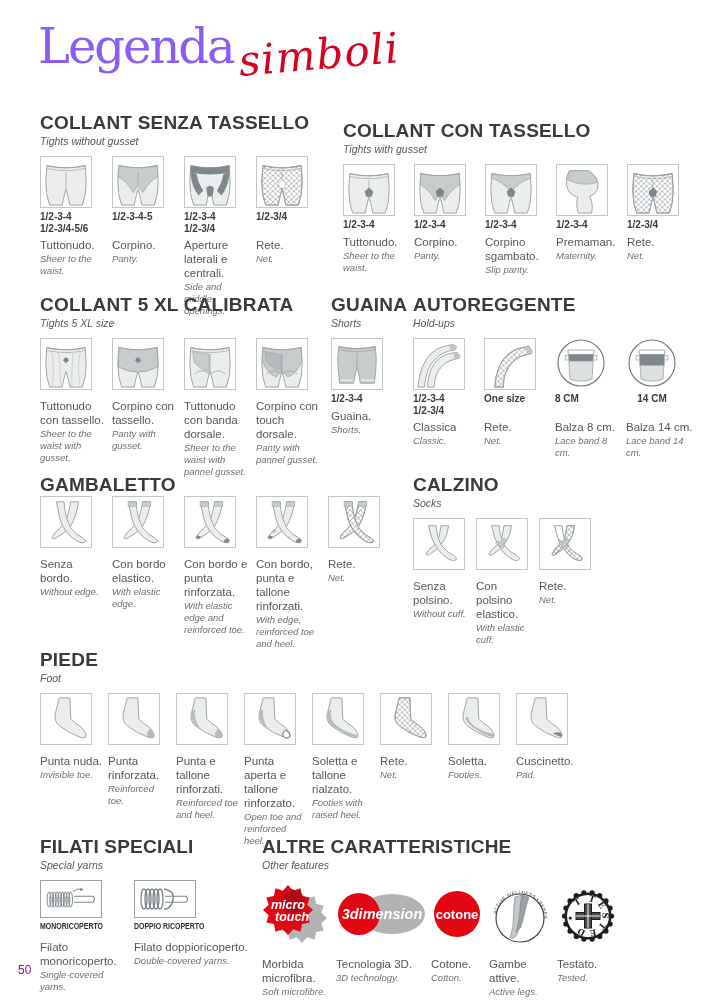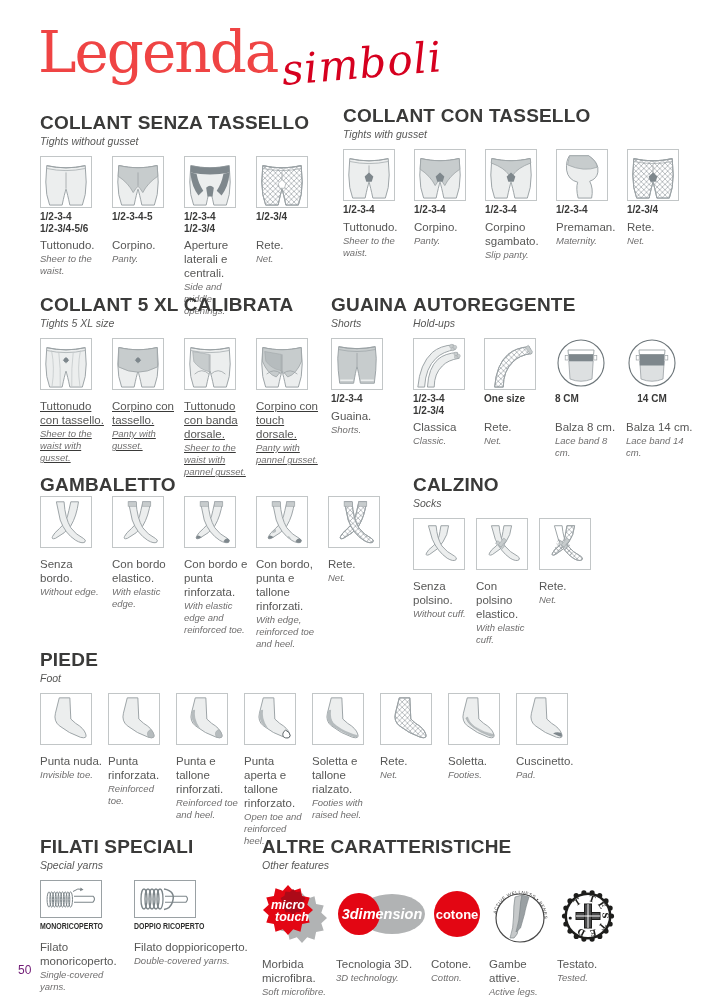--- a/index.html
+++ b/index.html
@@ -1,19 +1,19 @@
 <!DOCTYPE html>
 <html><head>
 <meta charset="utf-8">
 <style>
   html,body{margin:0;padding:0;background:#fff;}
   .page{position:relative;width:707px;height:1000px;background:#fff;overflow:hidden;
         font-family:"Liberation Sans",sans-serif;color:#3a3a39;}
   .hdr{position:absolute;left:38px;top:18px;white-space:nowrap;}
-  .t-main{font-family:"DejaVu Serif",serif;font-size:58px;color:#ef4444;letter-spacing:-2px;}
+  .t-main{font-family:"DejaVu Serif",serif;font-size:48px;color:#8b5cf6;letter-spacing:-2px;}
   .t-script{font-family:"DejaVu Serif",serif;font-style:italic;font-size:42px;color:#d6001f;
             display:inline-block;margin-left:4px;transform:rotate(-5deg) translateY(6px);letter-spacing:1px;}
   .sec{position:absolute;}
   .sec h2{margin:0;font-size:19px;font-weight:bold;letter-spacing:.2px;color:#3a3a39;}
   .sec .sub{font-size:10.5px;font-style:italic;color:#575756;margin:1px 0 9px 0;}
   .items{display:flex;align-items:flex-start;}
   .item{flex:0 0 auto;}
   .ibox{width:52px;height:52px;border:1px solid #c2c6c7;background:#fff;box-sizing:border-box;
         display:flex;align-items:center;justify-content:center;overflow:hidden;}
   .icircle{width:52px;height:52px;display:flex;align-items:center;justify-content:center;}
@@ -23,22 +23,22 @@
   .sz2 .sizes{height:25px;}
   .sz1 .sizes{height:14px;}
   .label-it{font-size:11.5px;color:#575756;line-height:1.22;margin-top:2px;padding-right:4px;}
   .nosz .label-it{margin-top:9px;}
   .label-en{font-size:9.5px;font-style:italic;color:#706f6f;line-height:1.28;margin-top:1px;padding-right:4px;}
   .ycap{font-size:8.5px;font-weight:bold;color:#2e2e2d;margin:3px 0 5px 0;
         transform:scaleX(.82);transform-origin:left;white-space:nowrap;letter-spacing:0;}
   .pgnum{position:absolute;left:18px;top:963px;font-size:12px;color:#701a75;}
   
   .sec-0{left:40px;top:112px;}  .sec-0 .item{width:72px;}
-  .sec-1{left:343px;top:105px;} .sec-1 .item{width:71px;}
-  .sec-2{left:40px;top:294px;}  .sec-2 .item{width:72px;text-decoration:underline;}
+  .sec-1{left:343px;top:120px;} .sec-1 .item{width:71px;}
+  .sec-2{left:40px;top:294px;}  .sec-2 .item{width:72px;}
   .sec-3{left:331px;top:294px;} .sec-3 .item{width:80px;}
   .sec-4{left:413px;top:294px;} .sec-4 .item{width:71px;}
   .sec-5{left:40px;top:474px;}  .sec-5 .item{width:72px;}
   .sec-6{left:413px;top:474px;} .sec-6 .item{width:63px;}
   .sec-7{left:40px;top:649px;}  .sec-7 .item{width:68px;}
   .sec-8{left:40px;top:836px;}  .sec-8 .item.w0{width:94px;} .sec-8 .item.w1{width:120px;}
   .sec-9{left:262px;top:836px;}
   .sec-9 .item.w0{width:74px;} .sec-9 .item.w1{width:95px;} .sec-9 .item.w2{width:58px;}
   .sec-9 .item.w3{width:68px;} .sec-9 .item.w4{width:80px;}
 </style>

